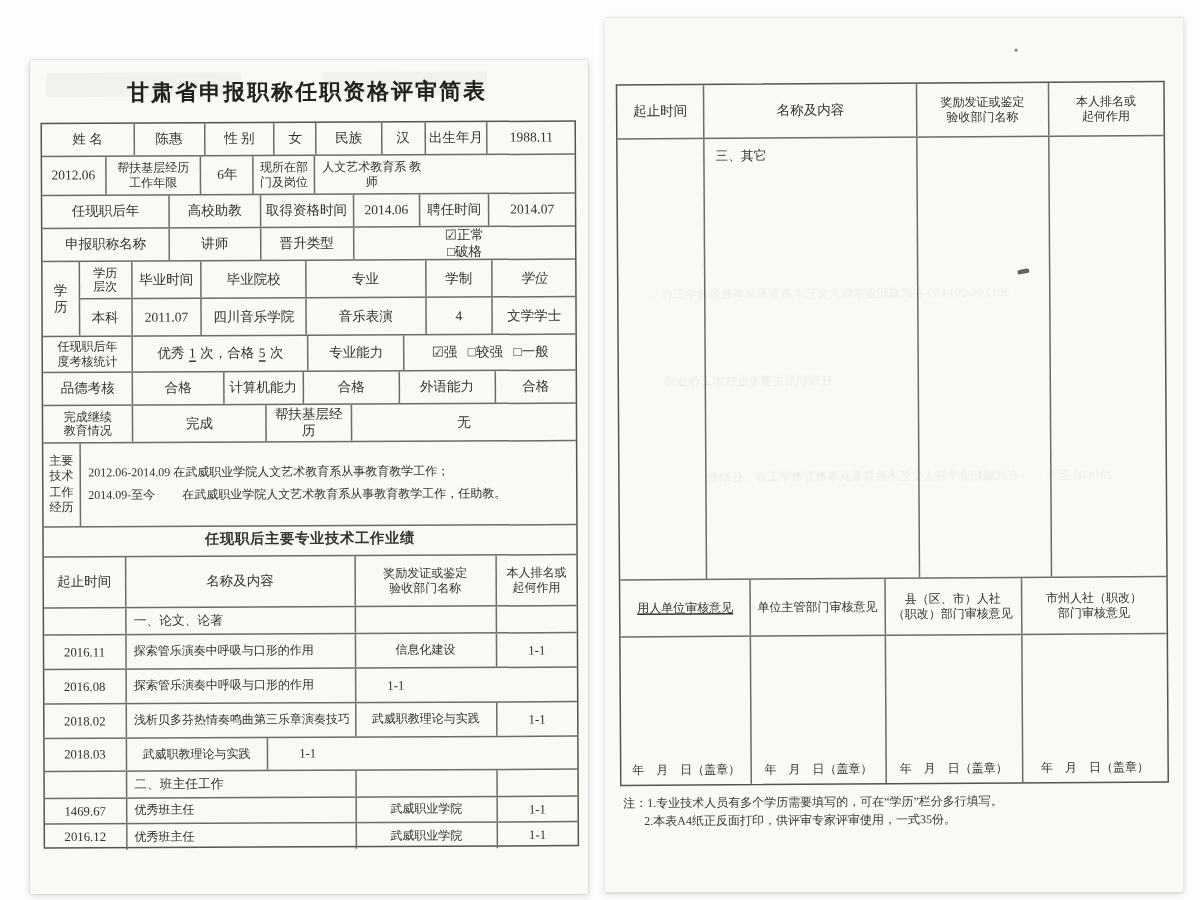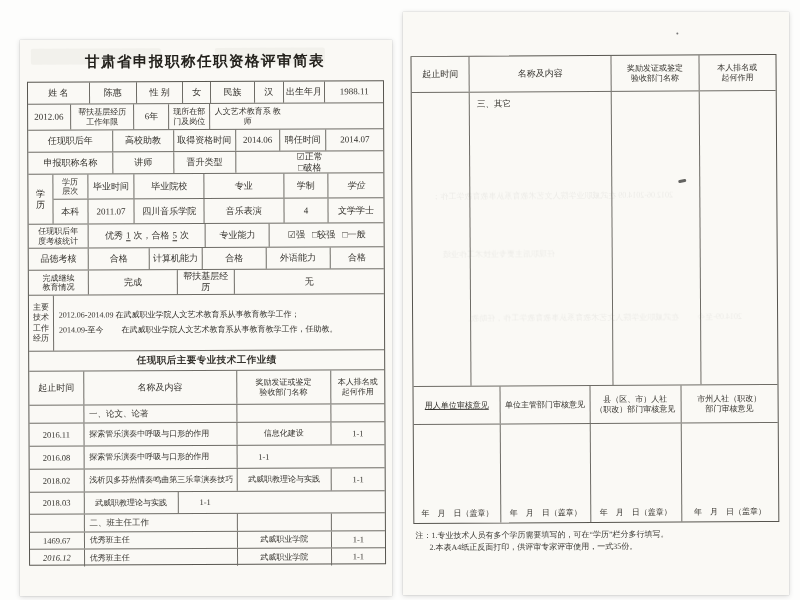--- a/index.html
+++ b/index.html
@@ -201,21 +201,21 @@
      <div class="c" style="width:26.5%;"></div>
      <div class="c end" style="width:15%;"></div>
    </div>
    <div class="r" style="height:17px;">
      <div class="c f85" style="width:15.4%;">1469.67</div>
      <div class="c lft f8" style="width:43.1%;">优秀班主任</div>
      <div class="c f8" style="width:26.5%;">武威职业学院</div>
      <div class="c end f85" style="width:15%;">1-1</div>
    </div>
    <div class="r last" style="height:17px;">
-     <div class="c f85" style="width:15.4%;font-style:italic;">2016.12</div>
+     <div class="c f85" style="width:15.4%;">2016.12</div>
      <div class="c lft f8" style="width:43.1%;">优秀班主任</div>
      <div class="c f8" style="width:26.5%;">武威职业学院</div>
      <div class="c end f85" style="width:15%;">1-1</div>
    </div>
 
   </div>
  </div>
 </div>
 
 <div class="pg" style="left:403px;top:12px;width:386px;height:583px;">

